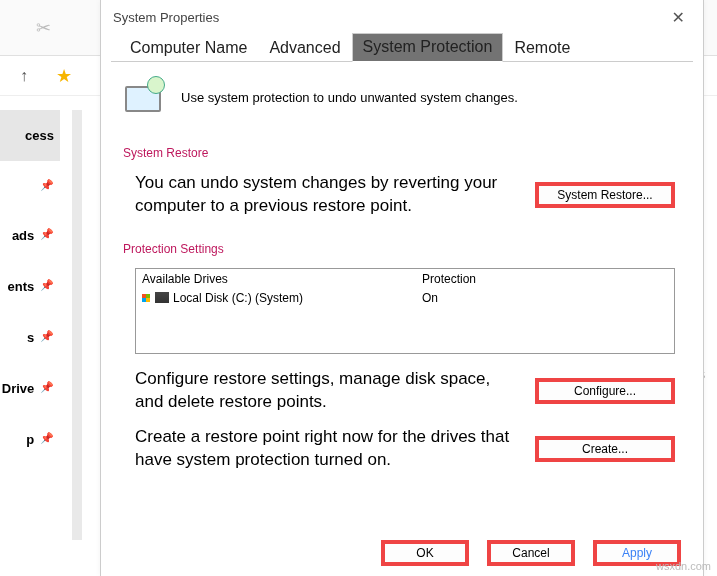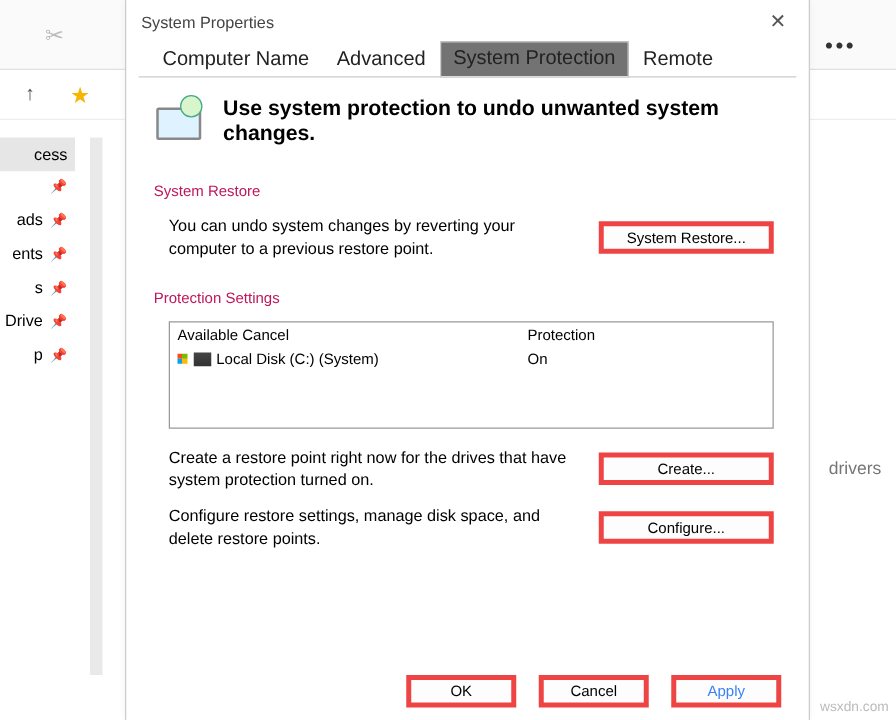--- a/index.html
+++ b/index.html
@@ -56,25 +56,26 @@
     }
     .bg-side {
       position: absolute;
       left: 0; top: 110px;
       width: 60px;
       font-size: 13px;
       color: #000;
     }
     .bg-side .item {
       display: flex;
-      align-items: flex-end;
+      align-items: flex-start;
       justify-content: flex-end;
-      padding: 6px 6px;
+      padding: 18px 6px;
       gap: 6px;
       white-space: nowrap;
+      font-weight: bold;
     }
     .bg-side .item.sel {
       background: #e6e6e6;
     }
     .bg-side .pin {
       font-size: 11px;
       color: #888;
     }
     .bg-right-text {
       position: absolute;
@@ -88,21 +89,21 @@
       right: 90px;
       top: 83px;
       color: #888;
       font-size: 15px;
     }
     
     .dialog {
       position: absolute;
       top: 0;
       left: 100px;
-      width: 548px;
+      width: 604px;
       height: 576px;
       background: #fff;
       border-left: 1px solid #ccc;
       border-right: 1px solid #ccc;
       box-shadow: 0 0 6px rgba(0,0,0,0.05);
     }
     .titlebar {
       display: flex;
       align-items: center;
       justify-content: space-between;
@@ -166,22 +167,21 @@
     }
     .intro .icon .clock {
       width: 18px; height: 18px;
       border-radius: 50%;
       background: #d9f5cc;
       border: 1px solid #4a8;
       position: absolute;
       top: 0; right: 0;
     }
     .intro .text {
-      font-size: 17px;
-      font-weight: bold;
+      font-size: 13px;
     }
     .group {
       position: relative;
       margin-bottom: 24px;
     }
     .group-label {
       font-size: 12px;
       color: #be185d;
       background: #fff;
       padding-right: 6px;
@@ -198,21 +198,21 @@
     }
     .row {
       display: flex;
       align-items: center;
       justify-content: space-between;
       gap: 12px;
       margin-bottom: 12px;
     }
     .row .desc {
       flex: 1;
-      font-size: 13px;
+      font-size: 17px;
       line-height: 1.35;
     }
     .btn {
       min-width: 140px;
       height: 26px;
       font-size: 12px;
       background: #fdfdfd;
       border: 4px solid #ef4444;
       cursor: pointer;
       padding: 0 10px;
@@ -353,40 +353,40 @@
         </div>
       </div>
     </div>
 
     <div class="group">
       <div class="group-line"></div>
       <span class="group-label">Protection Settings</span>
       <div class="group-body">
         <div class="drives-box">
           <div class="drives-head">
-            <div class="c1">Available Cancel</div>
+            <div class="c1">Available Drives</div>
             <div class="c2">Protection</div>
           </div>
           <div class="drives-row">
             <div class="c1">
               <span class="drive-flag"></span>
               <span class="drive-icon"></span>
               <span>Local Disk (C:) (System)</span>
             </div>
             <div class="c2">On</div>
           </div>
         </div>
 
         <div class="row">
+          <div class="desc">Configure restore settings, manage disk space, and delete restore points.</div>
+          <button class="btn">Configure...</button>
+        </div>
+        <div class="row">
           <div class="desc">Create a restore point right now for the drives that have system protection turned on.</div>
           <button class="btn">Create...</button>
-        </div>
-        <div class="row">
-          <div class="desc">Configure restore settings, manage disk space, and delete restore points.</div>
-          <button class="btn">Configure...</button>
         </div>
       </div>
     </div>
   </div>
 
   <div class="footer">
     <button class="btn">OK</button>
     <button class="btn">Cancel</button>
     <button class="btn disabled">Apply</button>
   </div>

